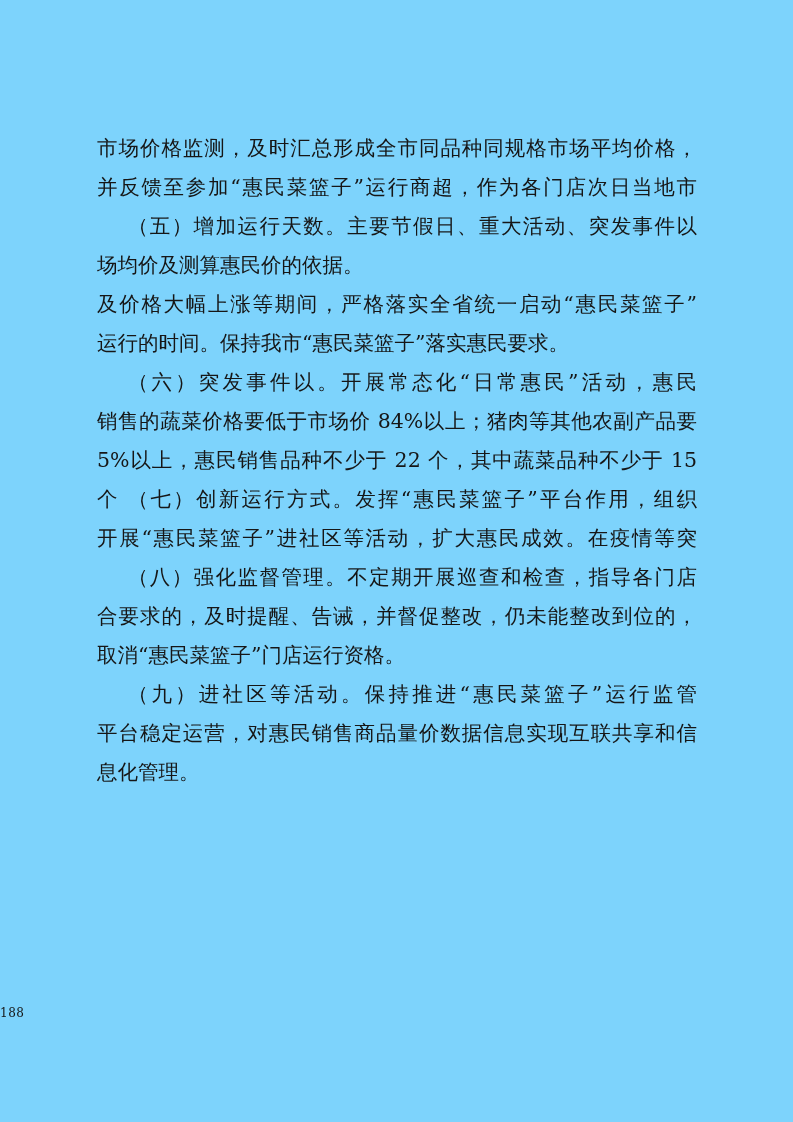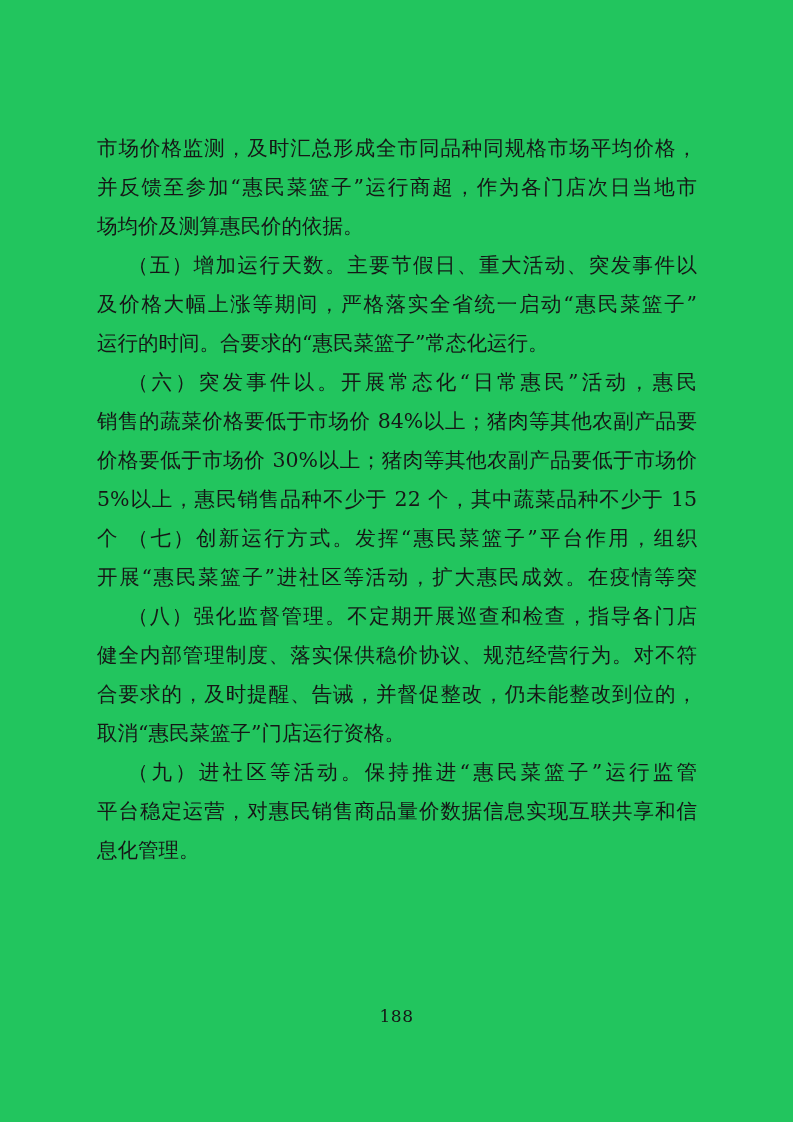--- a/index.html
+++ b/index.html
@@ -12,21 +12,21 @@
     background: #ffffff;
     position: relative;
     font-family: "DejaVu Serif", "Liberation Serif", serif;
   }
   .page {
     position: absolute;
     left: 0;
     top: 0;
     width: 793px;
     height: 1122px;
-    background: #22c55e;
+    background: #7dd3fc;
     overflow: hidden;
   }
   .body-text {
     position: absolute;
     left: 97px;
     top: 129px;
     width: 600px;
     color: #161616;
   }
   .line {
@@ -42,45 +42,42 @@
     text-align-last: justify;
   }
   .line.indent {
     text-indent: 1.5em;
   }
   .page-number {
     position: absolute;
     top: 1006px;
     left: 0;
     width: 100%;
-    text-align: center;
-    font-size: 17px;
+    font-size: 12px;
     color: #161616;
     letter-spacing: 0.5px;
   }
 </style>
 </head>
 <body>
 
 <div class="page">
   <div class="body-text">
       <div class="line just">市场价格监测，及时汇总形成全市同品种同规格市场平均价格，</div>
       <div class="line just">并反馈至参加“惠民菜篮子”运行商超，作为各门店次日当地市</div>
+      <div class="line just indent">（五）增加运行天数。主要节假日、重大活动、突发事件以</div>
       <div class="line">场均价及测算惠民价的依据。</div>
-      <div class="line just indent">（五）增加运行天数。主要节假日、重大活动、突发事件以</div>
       <div class="line just">及价格大幅上涨等期间，严格落实全省统一启动“惠民菜篮子”</div>
-      <div class="line">运行的时间。合要求的“惠民菜篮子”常态化运行。</div>
+      <div class="line">运行的时间。保持我市“惠民菜篮子”落实惠民要求。</div>
       <div class="line just indent">（六）突发事件以。开展常态化“日常惠民”活动，惠民</div>
       <div class="line just">销售的蔬菜价格要低于市场价 84%以上；猪肉等其他农副产品要</div>
-      <div class="line just">价格要低于市场价 30%以上；猪肉等其他农副产品要低于市场价</div>
       <div class="line just">5%以上，惠民销售品种不少于 22 个，其中蔬菜品种不少于 15 个。</div>
       <div class="line just indent">（七）创新运行方式。发挥“惠民菜篮子”平台作用，组织</div>
       <div class="line just">开展“惠民菜篮子”进社区等活动，扩大惠民成效。在疫情等突</div>
       <div class="line just indent">（八）强化监督管理。不定期开展巡查和检查，指导各门店</div>
-      <div class="line just">健全内部管理制度、落实保供稳价协议、规范经营行为。对不符</div>
       <div class="line just">合要求的，及时提醒、告诫，并督促整改，仍未能整改到位的，</div>
       <div class="line">取消“惠民菜篮子”门店运行资格。</div>
       <div class="line just indent">（九）进社区等活动。保持推进“惠民菜篮子”运行监管</div>
       <div class="line just">平台稳定运营，对惠民销售商品量价数据信息实现互联共享和信</div>
       <div class="line">息化管理。</div>
     </div>
   <div class="page-number">188</div>
 </div>
 
 </body></html>

